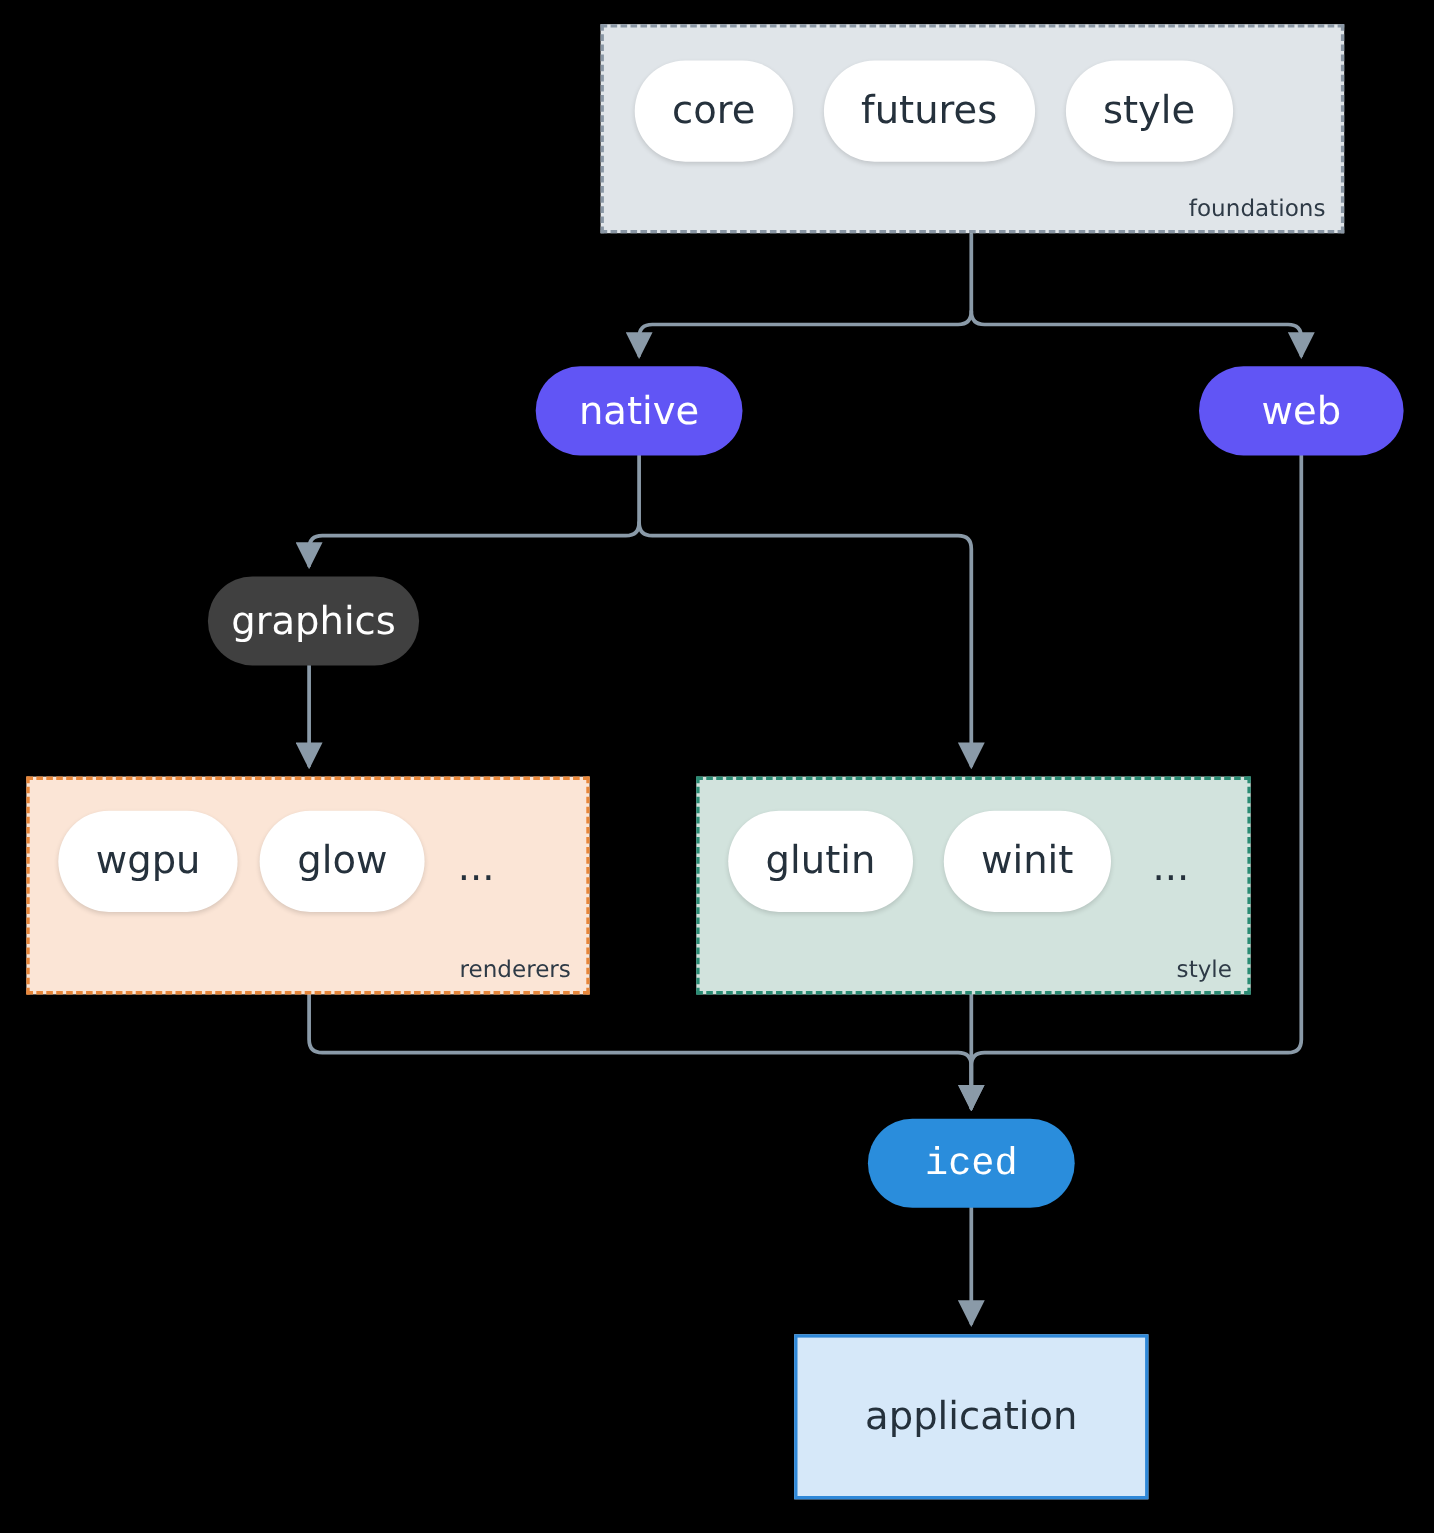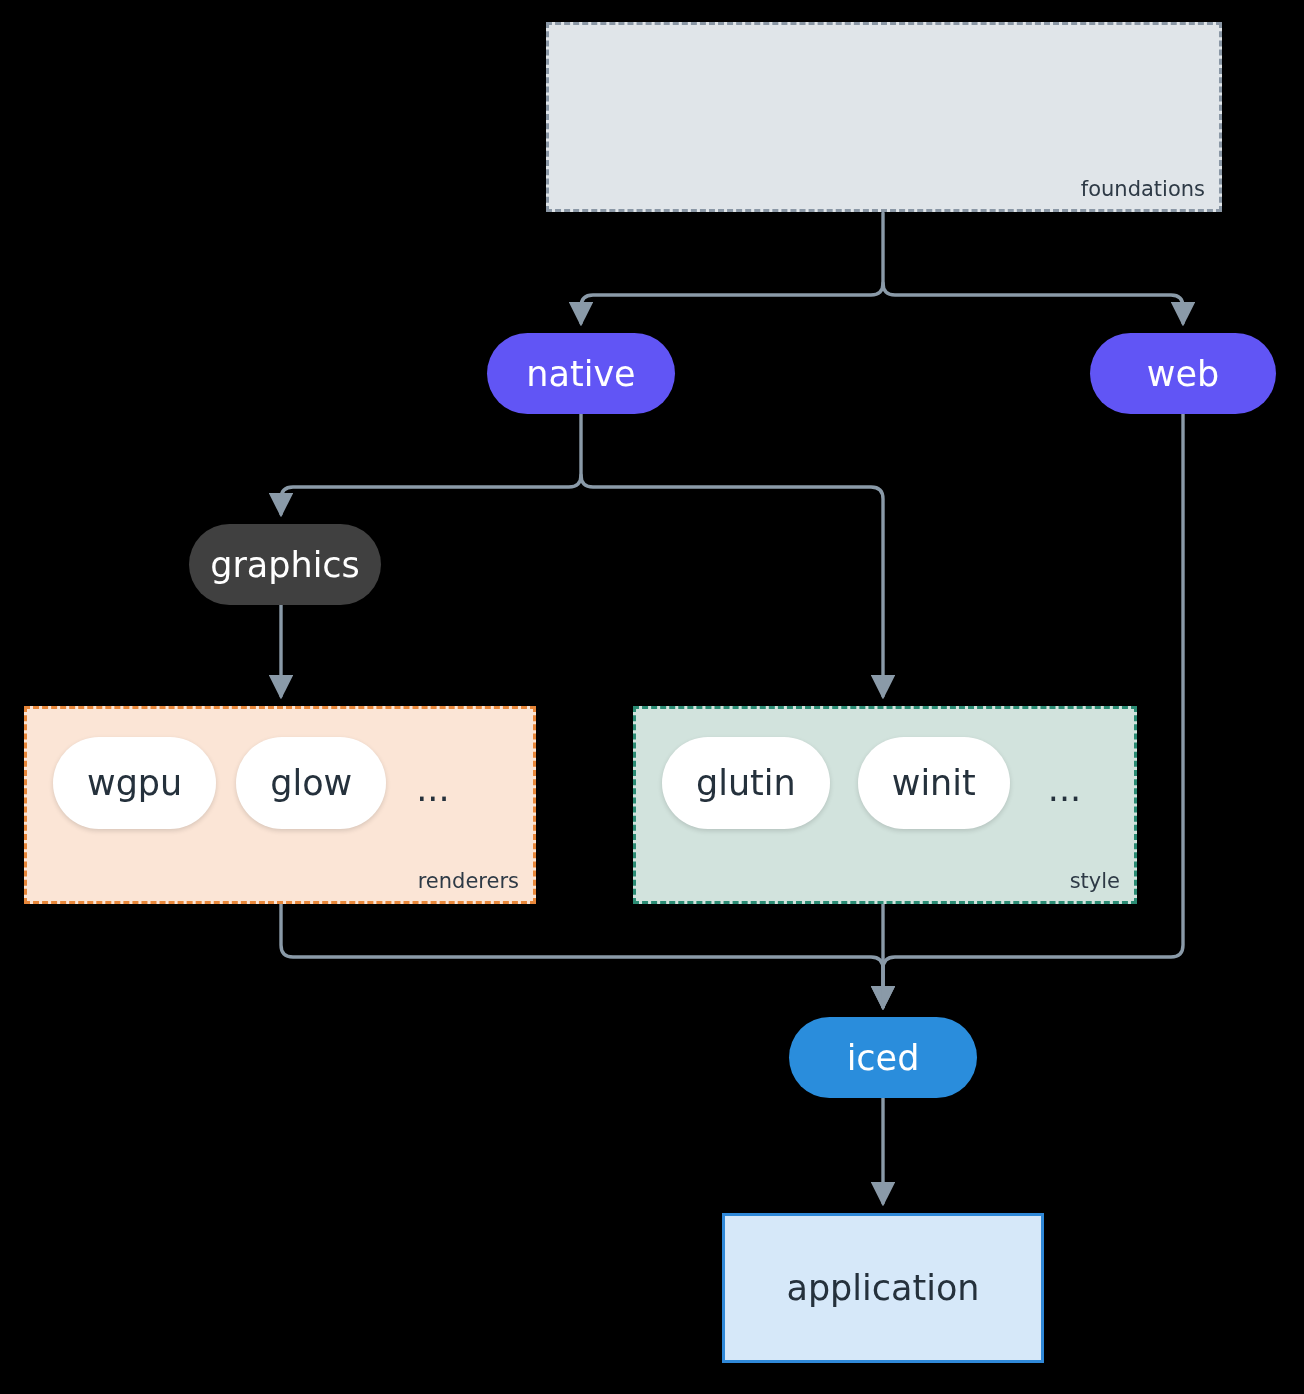--- a/index.html
+++ b/index.html
@@ -149,20 +149,21 @@
     width: 192px;
     height: 81px;
     background: #404040;
   }
   #node-iced {
     left: 789px;
     top: 1017px;
     width: 188px;
     height: 81px;
     background: #2a8ddc;
+    font-family: Liberation Mono, monospace;
   }
 
   
   #node-app {
     position: absolute;
     left: 722px;
     top: 1213px;
     width: 322px;
     height: 150px;
     box-sizing: border-box;
@@ -205,20 +206,25 @@
 
       <path d="M 883 904 L 883 1007" marker-end="url(#arrow)"></path>
 
       <path d="M 1183 414 L 1183 945 Q 1183 957 1171 957 L 895 957 Q 883 957 883 969 L 883 1007"></path>
 
       <path d="M 883 1098 L 883 1203" marker-end="url(#arrow)"></path>
     </g>
   </svg>
 
   <div class="group" id="group-foundations">
+    <div class="pills">
+      <div class="wpill">core</div>
+      <div class="wpill">futures</div>
+      <div class="wpill">style</div>
+    </div>
     <div class="group-label">foundations</div>
   </div>
 
   <div class="node" id="node-web">web</div>
   <div class="node" id="node-native">native</div>
 
   <div class="node" id="node-graphics">graphics</div>
 
   <div class="group" id="group-renderers">
     <div class="pills">

